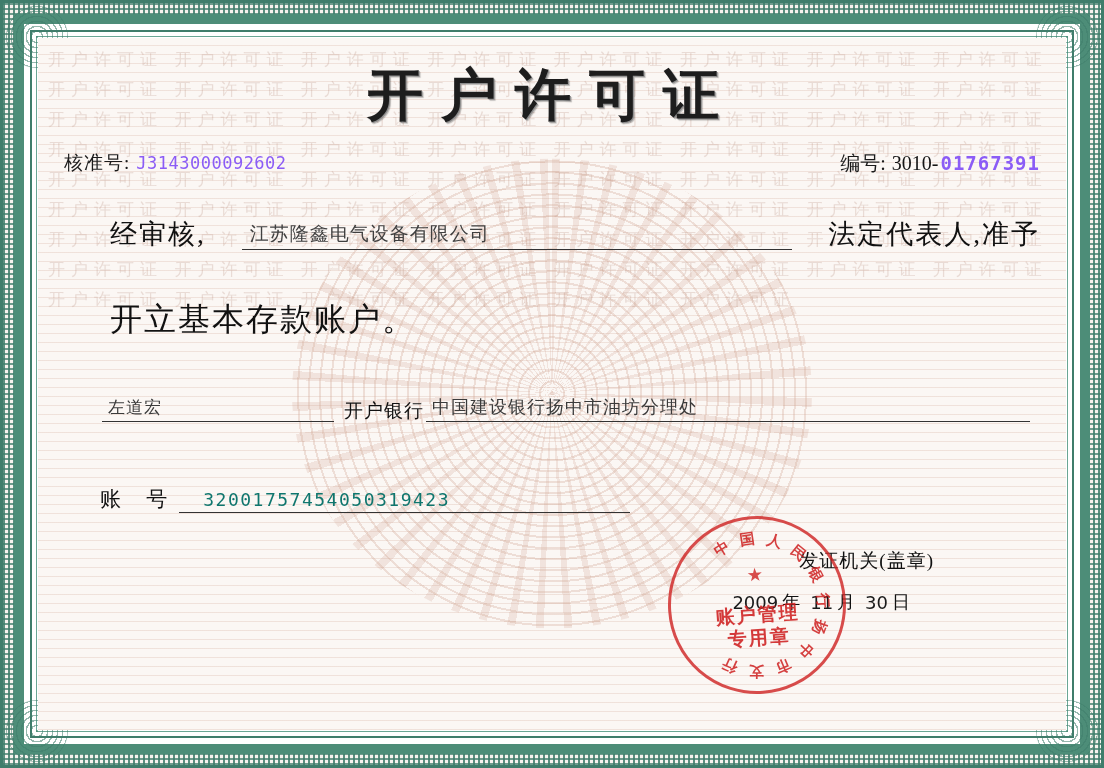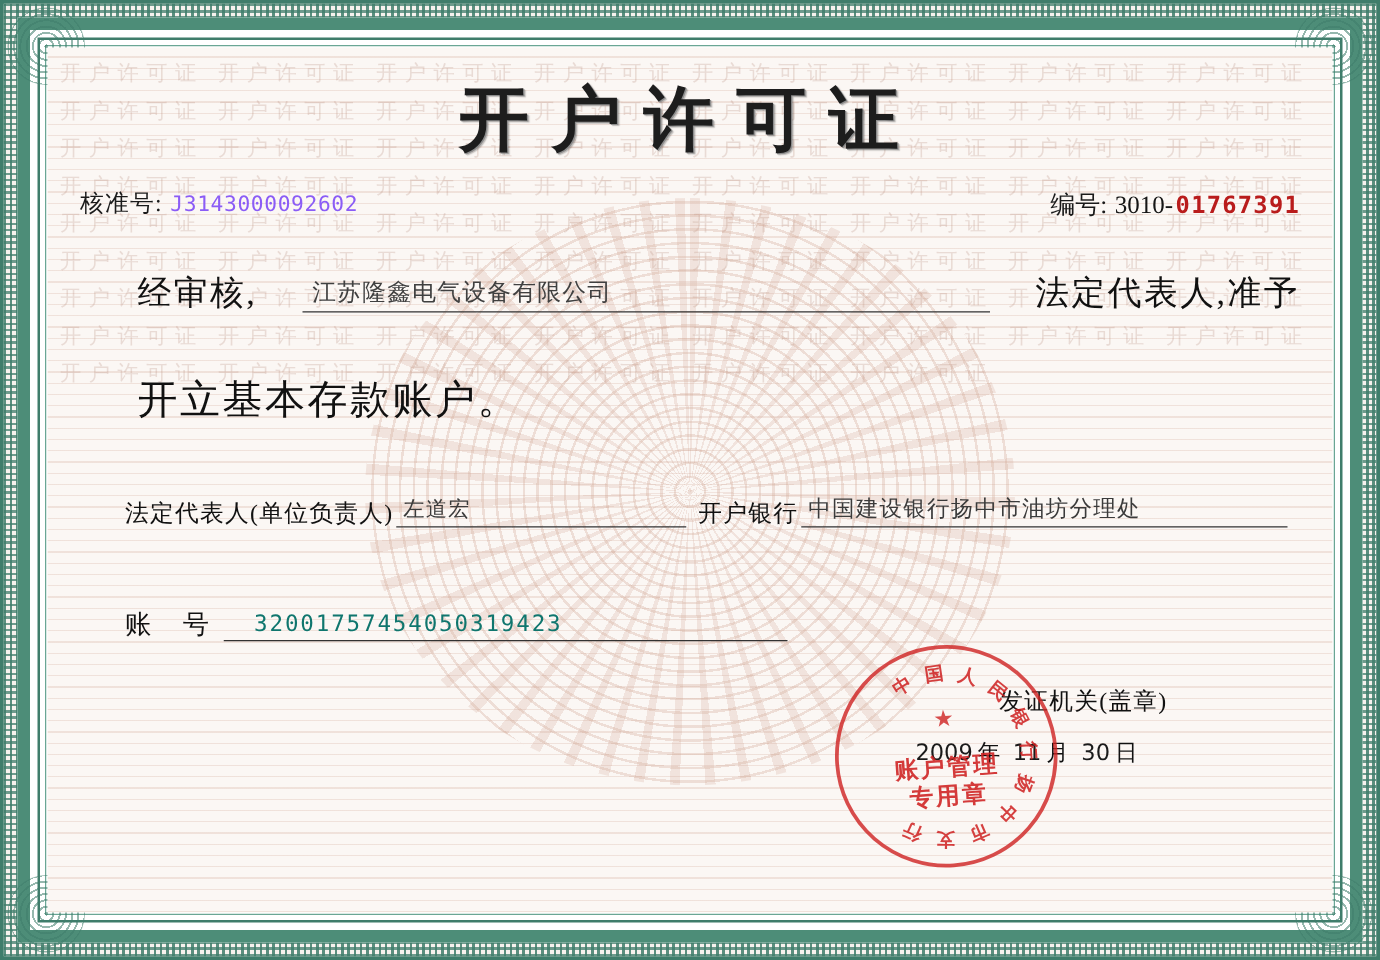--- a/index.html
+++ b/index.html
@@ -171,21 +171,21 @@
     letter-spacing: 0.5px;
   }
   .serial {
     display: flex;
     align-items: baseline;
     font-size: 20px;
   }
   .serial .prefix { margin-left: 6px; color: #151515; }
   .serial .redno {
     margin-left: 2px;
-    color: #b91c1c;
+    color: #8b5cf6;
     font-family: "DejaVu Sans Mono", monospace;
     font-weight: 700;
     font-size: 19px;
     letter-spacing: 1px;
   }
 
   .body-line1 {
     position: absolute;
     left: 110px; right: 64px;
     top: 216px;
@@ -394,21 +394,20 @@
       <span class="lead">经审核,</span>
       <span class="fill">
         <span class="written">江苏隆鑫电气设备有限公司</span>
       </span>
       <span class="tail">法定代表人,准予</span>
     </div>
 
     <div class="body-line2">开立基本存款账户。</div>
 
     <div class="row-rep">
-      <span class="lbl">法定代表人(单位负责人)</span>
       <span class="rep-fill rep">
         <span class="written">左道宏</span>
       </span>
       <span class="lbl">开户银行</span>
       <span class="rep-fill bank">
         <span class="written">中国建设银行扬中市油坊分理处</span>
       </span>
     </div>
 
     <div class="row-account">

